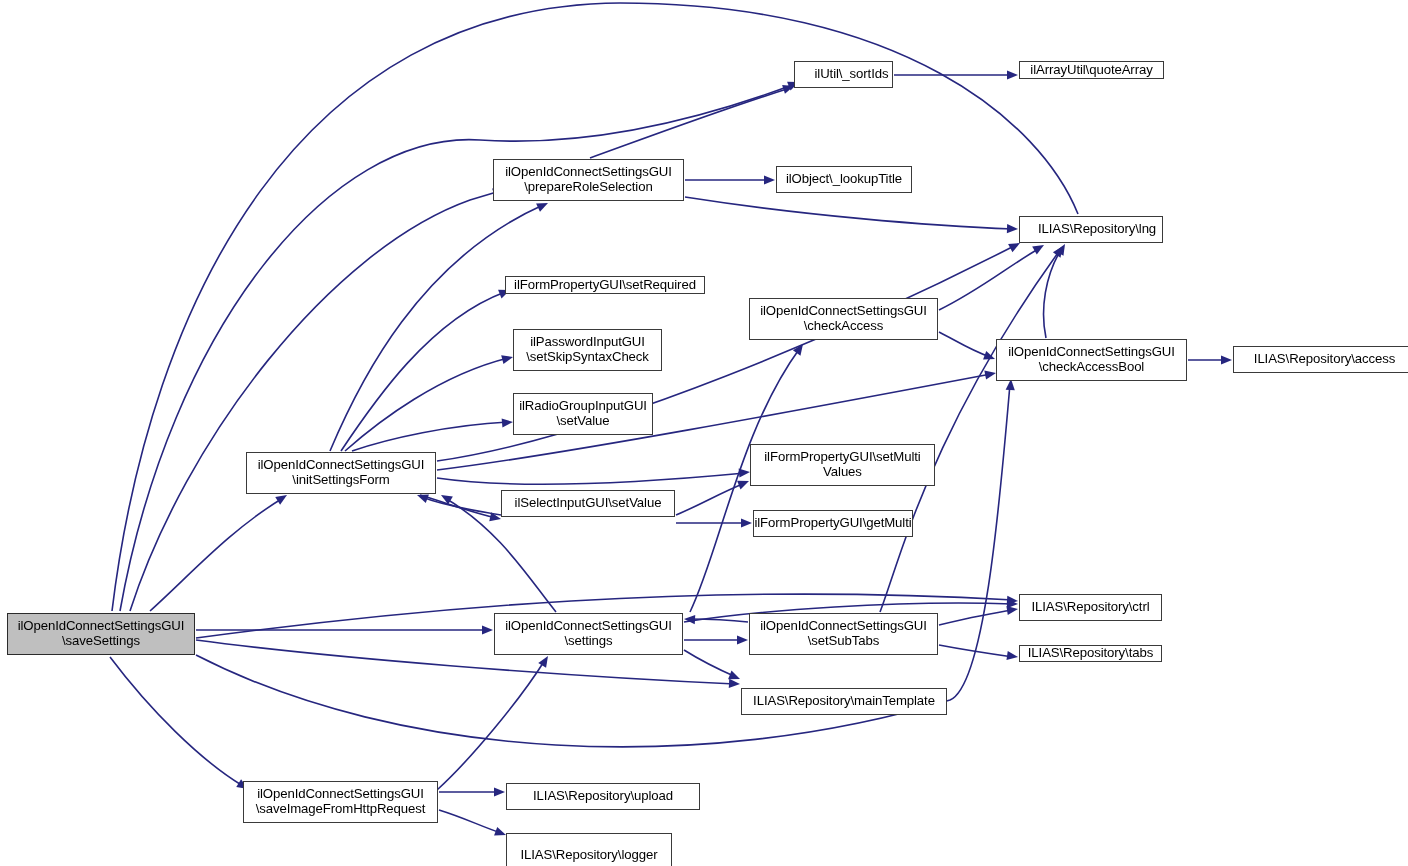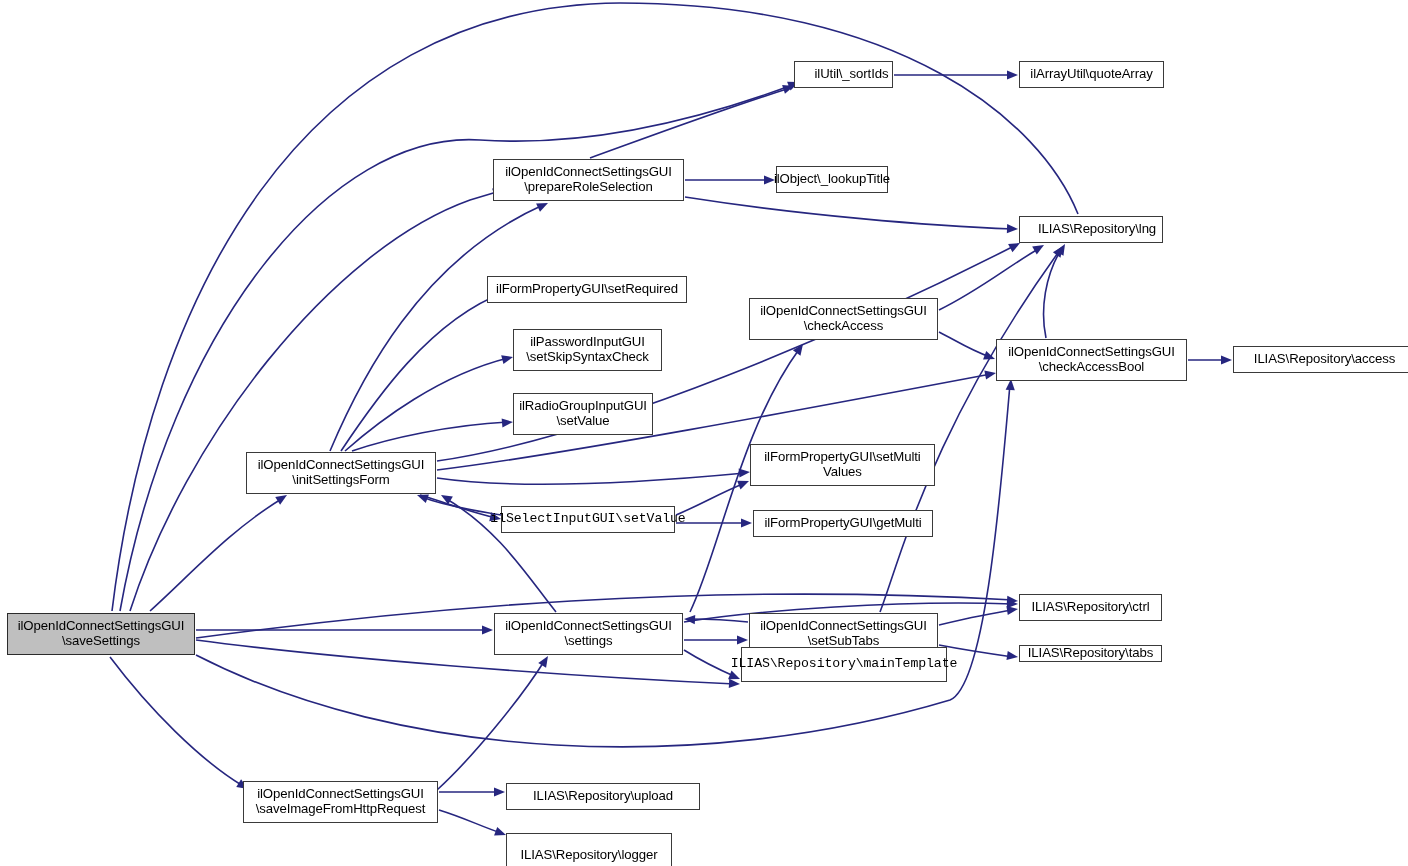--- a/index.html
+++ b/index.html
@@ -110,30 +110,30 @@
         <span>ilOpenIdConnectSettingsGUI
 \initSettingsForm</span>
       </div>
       <div class="nodebox" style="left: 493px; top: 159px; width: 191px; height: 42px;">
         <span>ilOpenIdConnectSettingsGUI
 \prepareRoleSelection</span>
       </div>
       <div class="nodebox" style="left: 794px; top: 61px; width: 99px; height: 27px; padding-left: 16px;">
         <span>ilUtil\_sortIds</span>
       </div>
-      <div class="nodebox" style="left: 1019px; top: 61px; width: 145px; height: 27px;">
+      <div class="nodebox" style="left: 1019px; top: 61px; width: 145px; height: 18px;">
         <span>ilArrayUtil\quoteArray</span>
       </div>
-      <div class="nodebox" style="left: 776px; top: 166px; width: 112px; height: 27px;">
+      <div class="nodebox" style="left: 776px; top: 166px; width: 136px; height: 27px;">
         <span>ilObject\_lookupTitle</span>
       </div>
       <div class="nodebox" style="left: 1019px; top: 216px; width: 144px; height: 27px; padding-left: 12px;">
         <span>ILIAS\Repository\lng</span>
       </div>
-      <div class="nodebox" style="left: 487px; top: 276px; width: 200px; height: 27px;">
+      <div class="nodebox" style="left: 505px; top: 276px; width: 200px; height: 18px;">
         <span>ilFormPropertyGUI\setRequired</span>
       </div>
       <div class="nodebox" style="left: 749px; top: 298px; width: 189px; height: 42px;">
         <span>ilOpenIdConnectSettingsGUI
 \checkAccess</span>
       </div>
       <div class="nodebox" style="left: 996px; top: 339px; width: 191px; height: 42px;">
         <span>ilOpenIdConnectSettingsGUI
 \checkAccessBool</span>
       </div>
@@ -145,41 +145,41 @@
 \setSkipSyntaxCheck</span>
       </div>
       <div class="nodebox" style="left: 513px; top: 393px; width: 140px; height: 42px;">
         <span>ilRadioGroupInputGUI
 \setValue</span>
       </div>
       <div class="nodebox" style="left: 750px; top: 444px; width: 185px; height: 42px;">
         <span>ilFormPropertyGUI\setMulti
 Values</span>
       </div>
-      <div class="nodebox" style="left: 501px; top: 506px; width: 174px; height: 27px; font-family: Liberation Mono, monospace;">
+      <div class="nodebox" style="left: 501px; top: 490px; width: 174px; height: 27px;">
         <span>ilSelectInputGUI\setValue</span>
       </div>
-      <div class="nodebox" style="left: 753px; top: 510px; width: 180px; height: 27px;">
+      <div class="nodebox" style="left: 753px; top: 510px; width: 160px; height: 27px;">
         <span>ilFormPropertyGUI\getMulti</span>
       </div>
       <div class="nodebox" style="left: 494px; top: 613px; width: 189px; height: 42px;">
         <span>ilOpenIdConnectSettingsGUI
 \settings</span>
       </div>
       <div class="nodebox" style="left: 749px; top: 613px; width: 189px; height: 42px;">
         <span>ilOpenIdConnectSettingsGUI
 \setSubTabs</span>
       </div>
       <div class="nodebox" style="left: 1019px; top: 594px; width: 143px; height: 27px;">
         <span>ILIAS\Repository\ctrl</span>
       </div>
       <div class="nodebox" style="left: 1019px; top: 645px; width: 143px; height: 17px;">
         <span>ILIAS\Repository\tabs</span>
       </div>
-      <div class="nodebox" style="left: 741px; top: 647px; width: 206px; height: 35px; font-family: Liberation Mono, monospace;">
+      <div class="nodebox" style="left: 741px; top: 688px; width: 206px; height: 27px;">
         <span>ILIAS\Repository\mainTemplate</span>
       </div>
       <div class="nodebox" style="left: 243px; top: 781px; width: 195px; height: 42px;">
         <span>ilOpenIdConnectSettingsGUI
 \saveImageFromHttpRequest</span>
       </div>
       <div class="nodebox" style="left: 506px; top: 783px; width: 194px; height: 27px;">
         <span>ILIAS\Repository\upload</span>
       </div>
       <div class="nodebox" style="left: 506px; top: 833px; width: 166px; height: 44px;">

